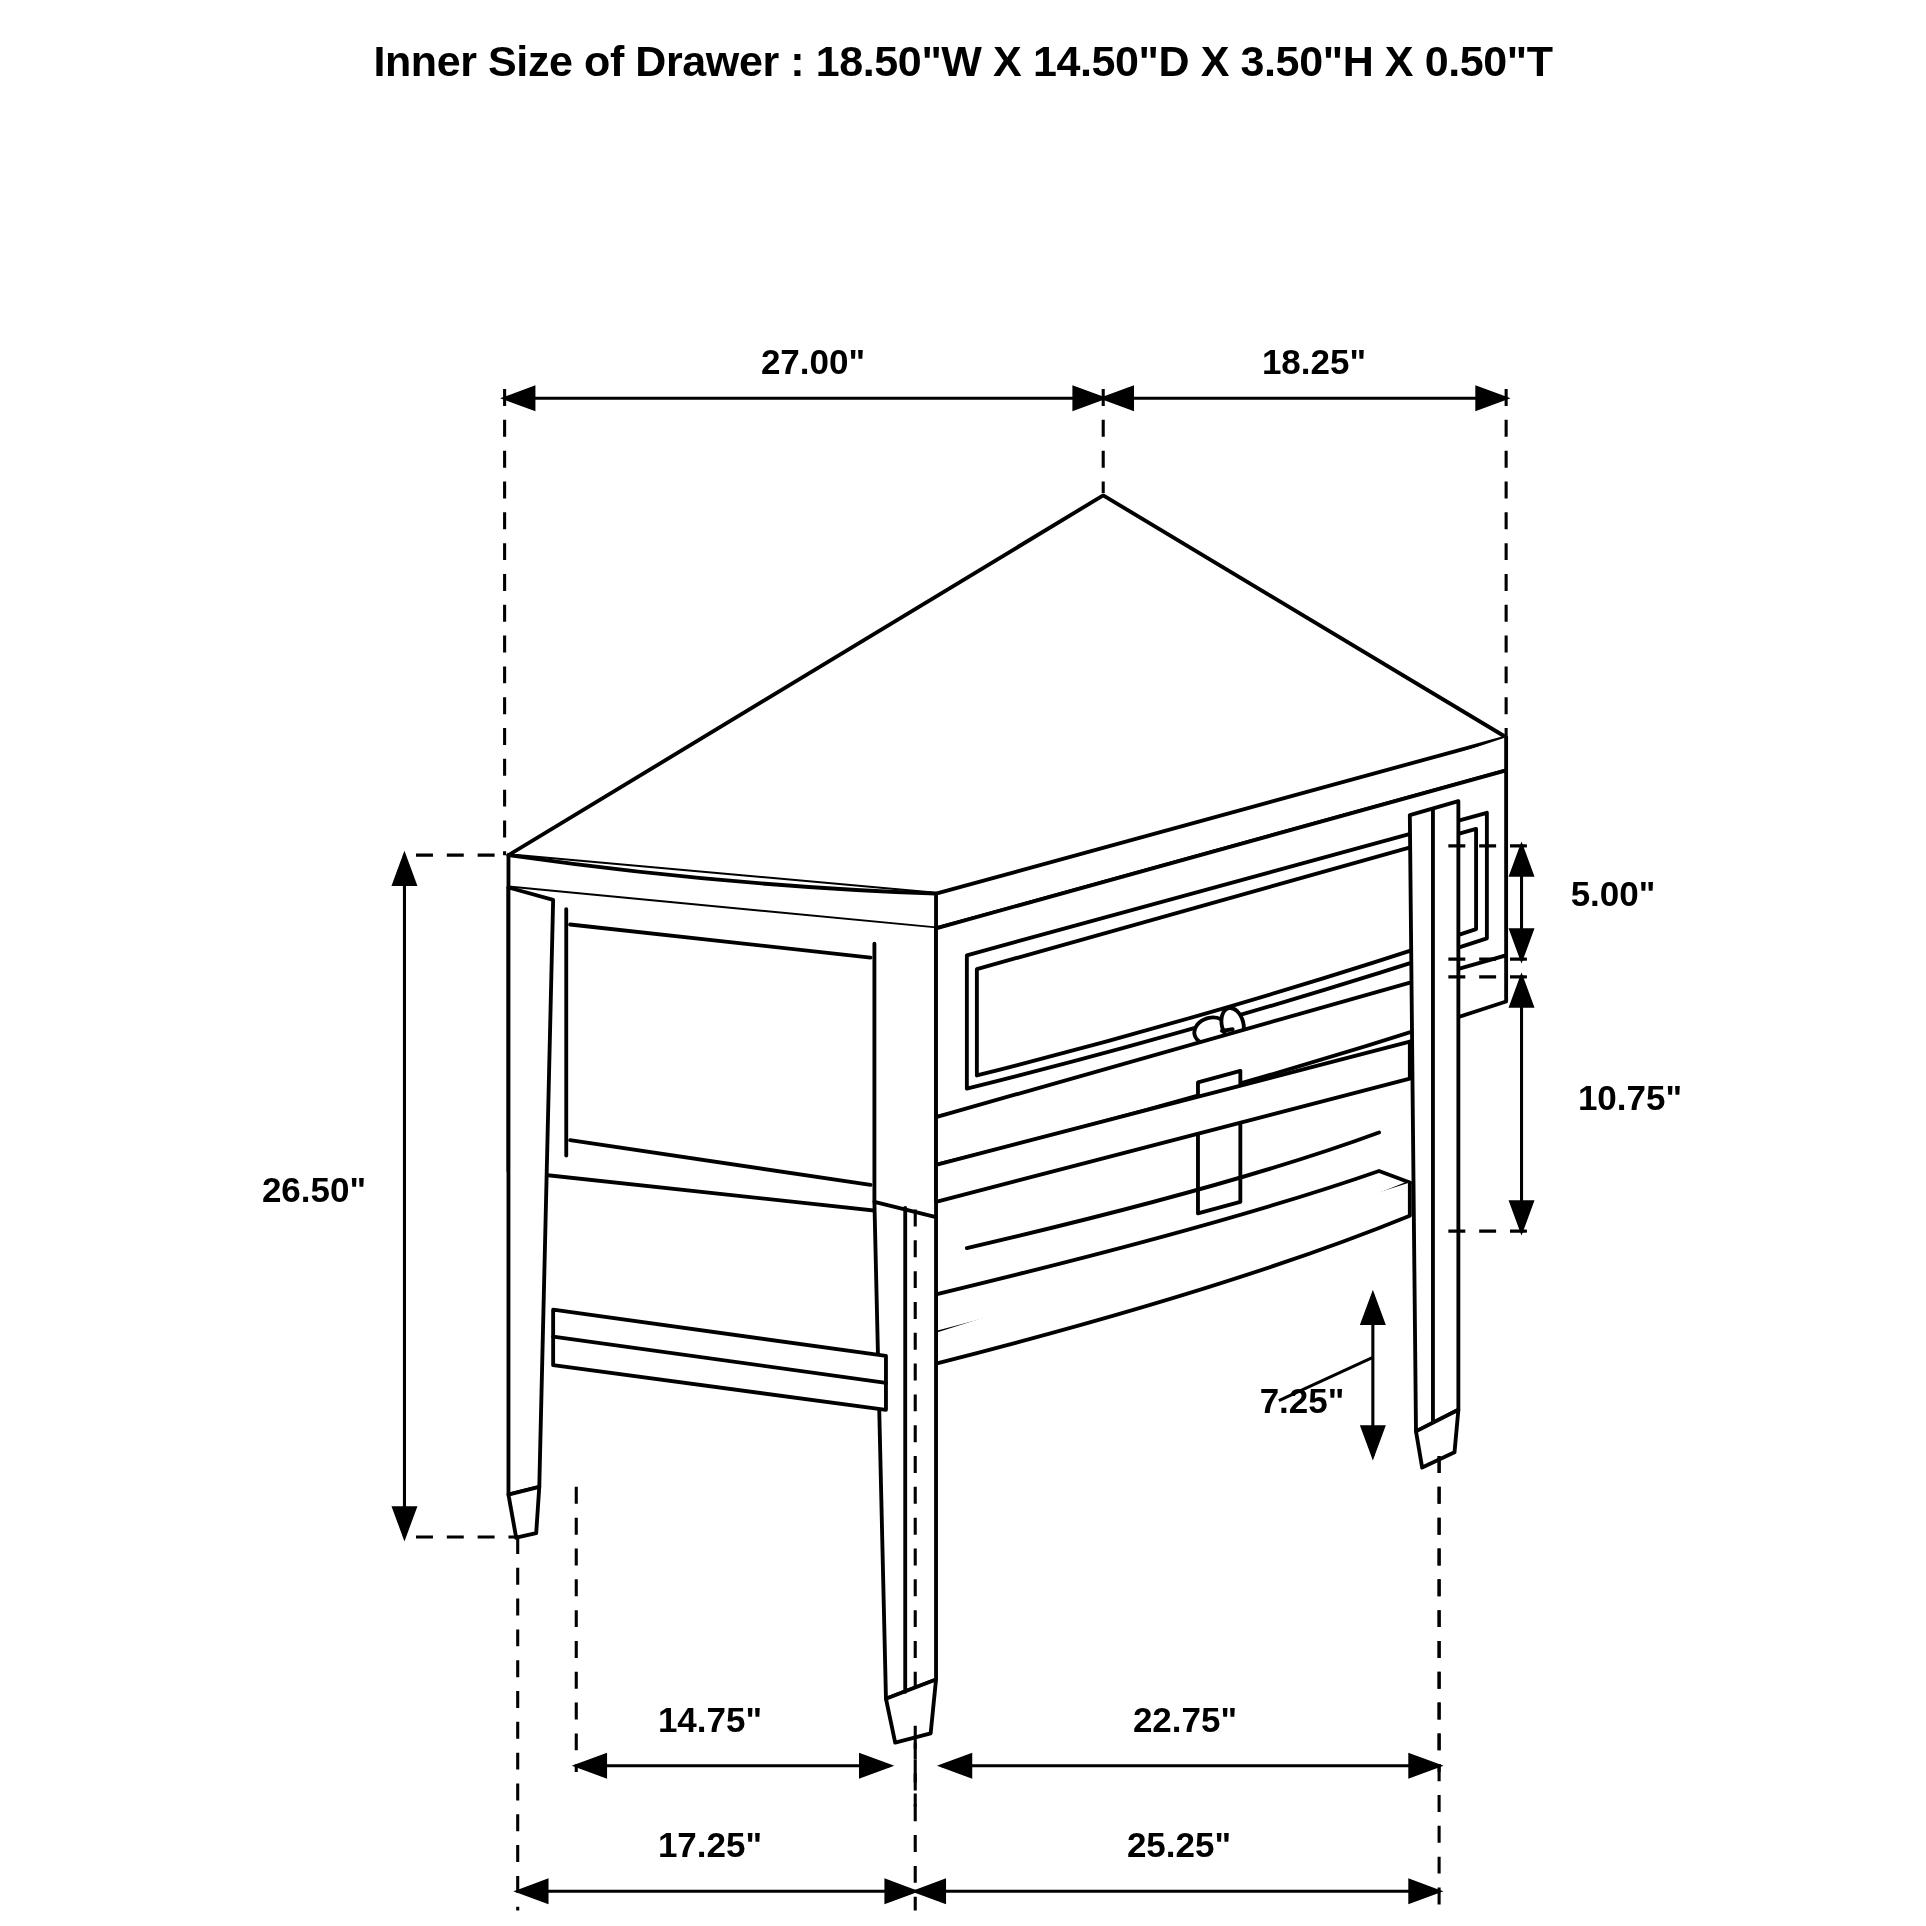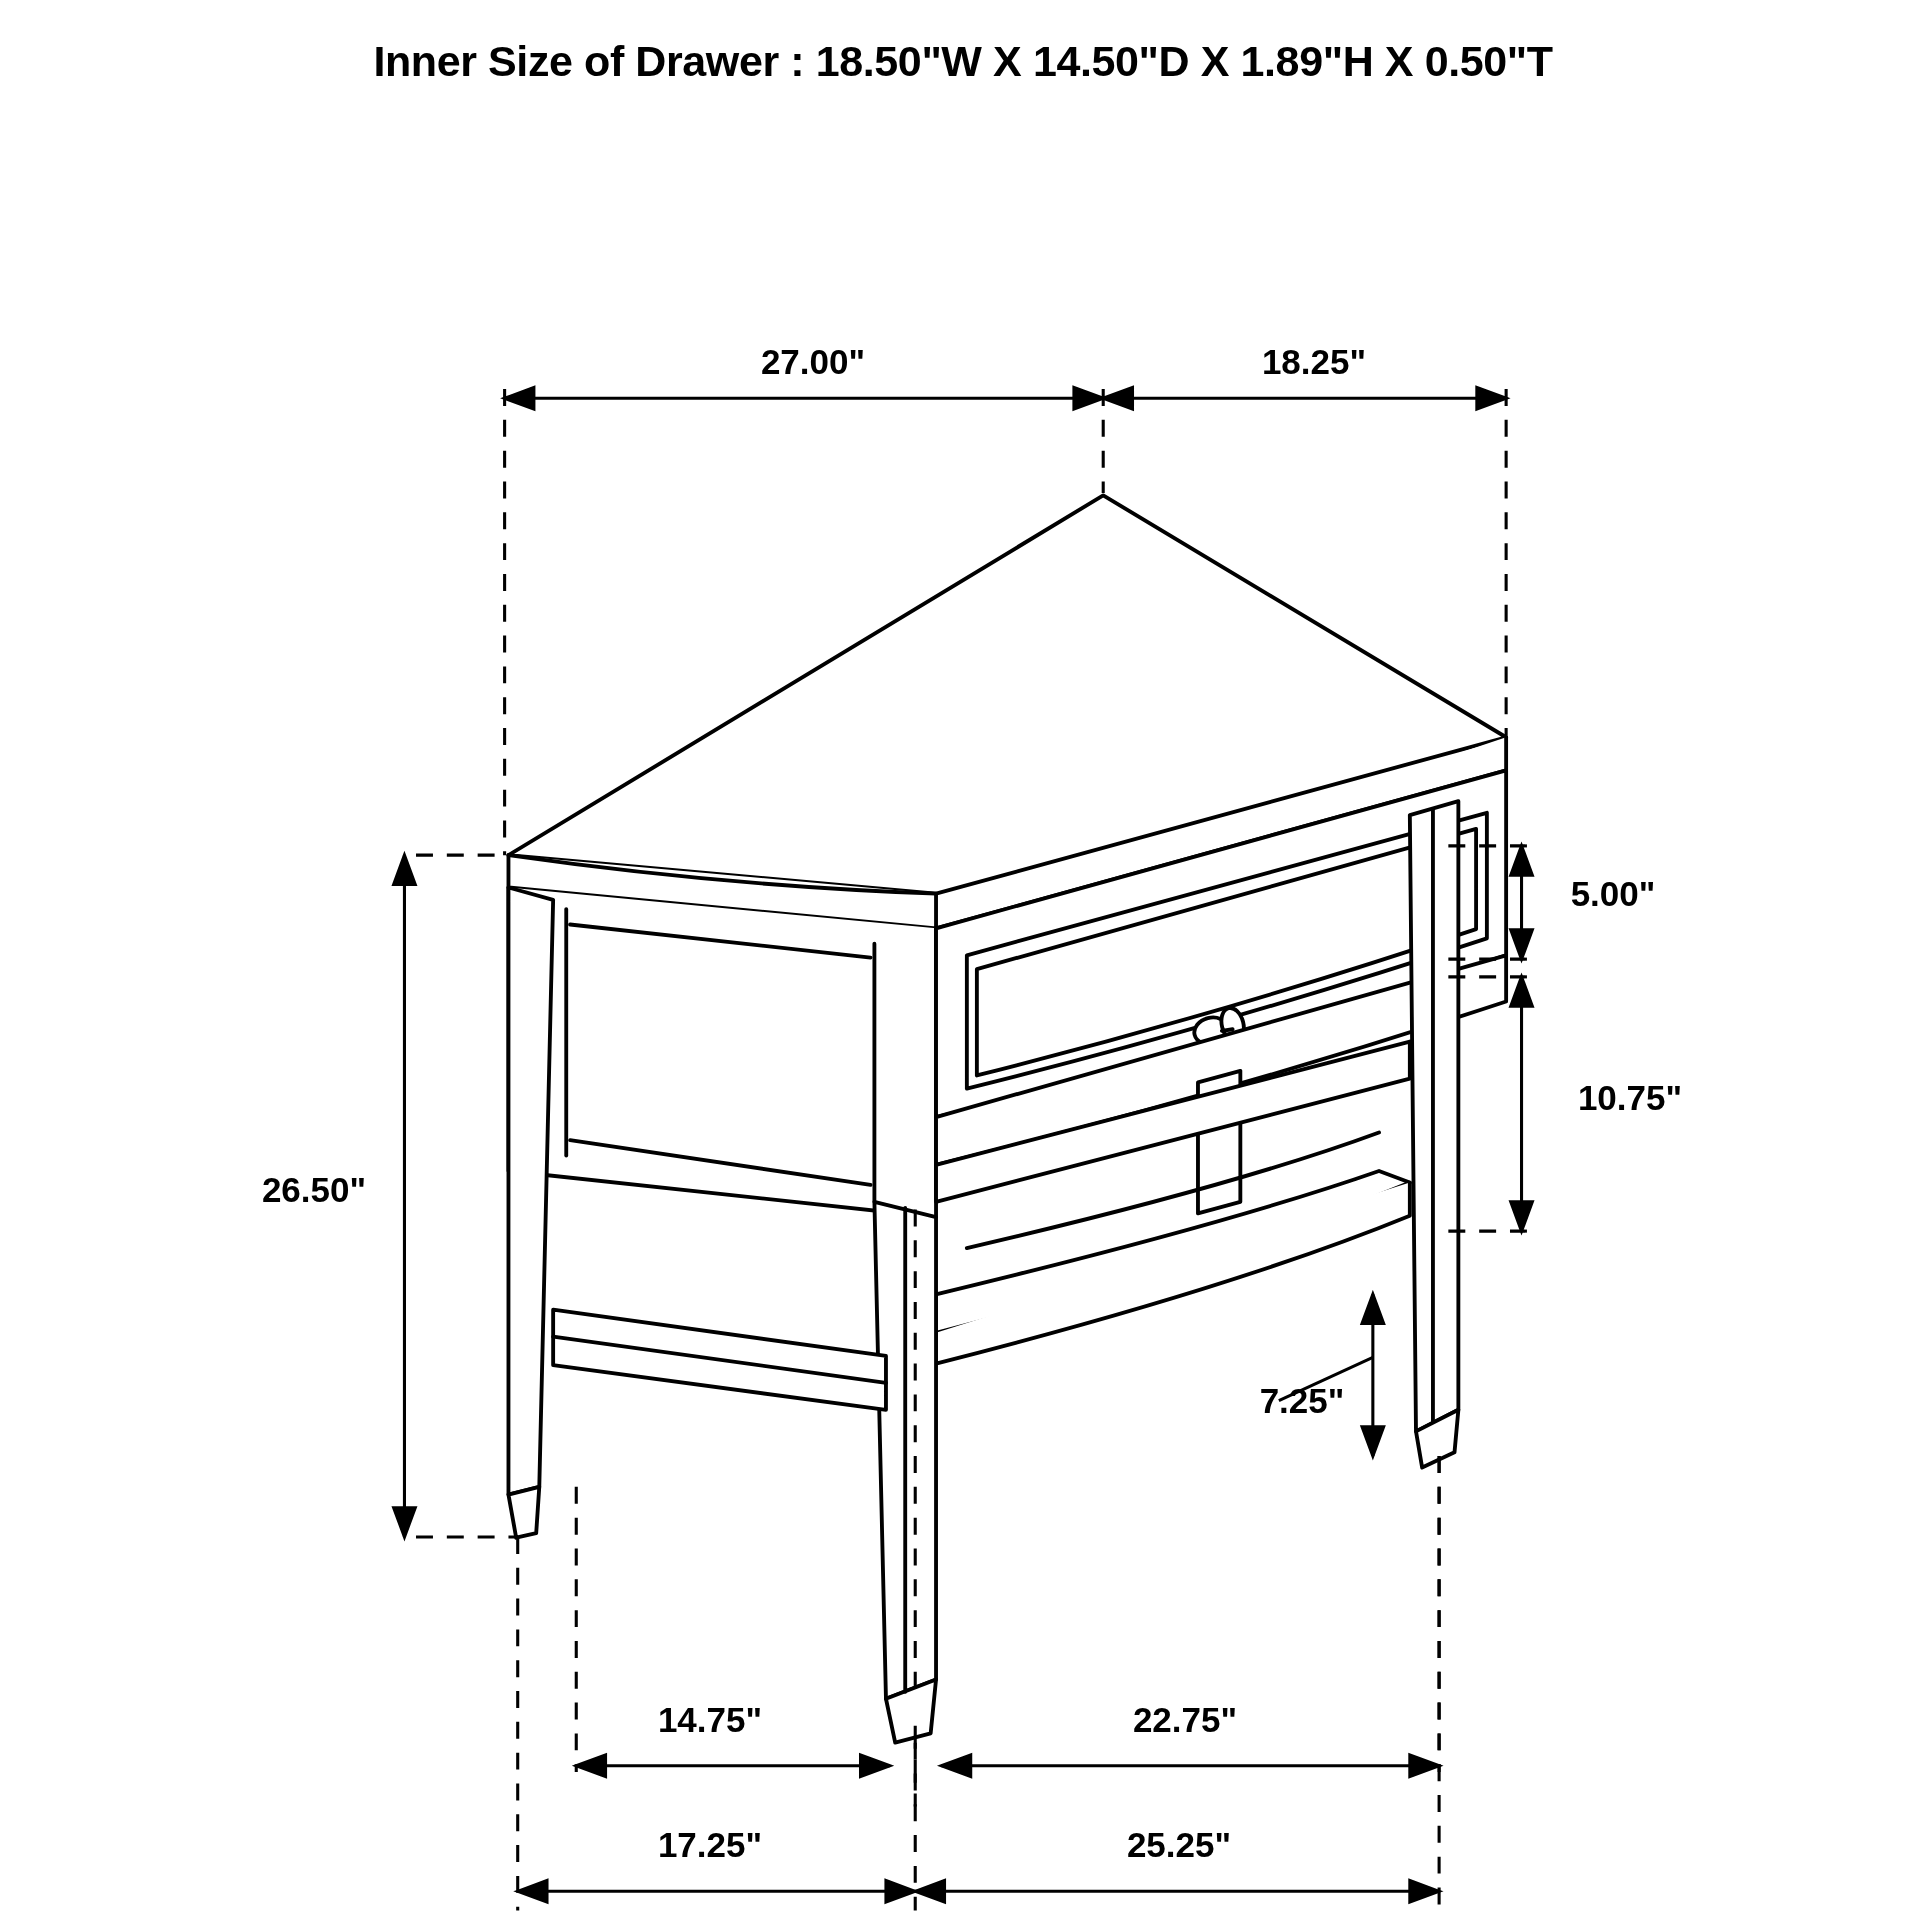--- a/index.html
+++ b/index.html
@@ -42,21 +42,21 @@
     font-weight: bold;
     white-space: nowrap;
     transform: translate(-50%, -50%);
   }
 </style>
 </head>
 <body>
 
 <div id="stage">
 
-  <div id="title">Inner Size of Drawer : 18.50"W X 14.50"D X 1.89"H X 0.50"T</div>
+  <div id="title">Inner Size of Drawer : 18.50"W X 14.50"D X 3.50"H X 0.50"T</div>
 
   <svg id="drawing" width="1926" height="1926" viewBox="0 0 2500 2500">
 
     <g fill="none" stroke="#000000" stroke-width="5" stroke-linejoin="round" stroke-linecap="round">
 
       <g>
         <path d="M 1432 643 L 1955 957 L 1215 1160 L 660 1110 Z" fill="#ffffff"></path>
       </g>
 
       <g>

